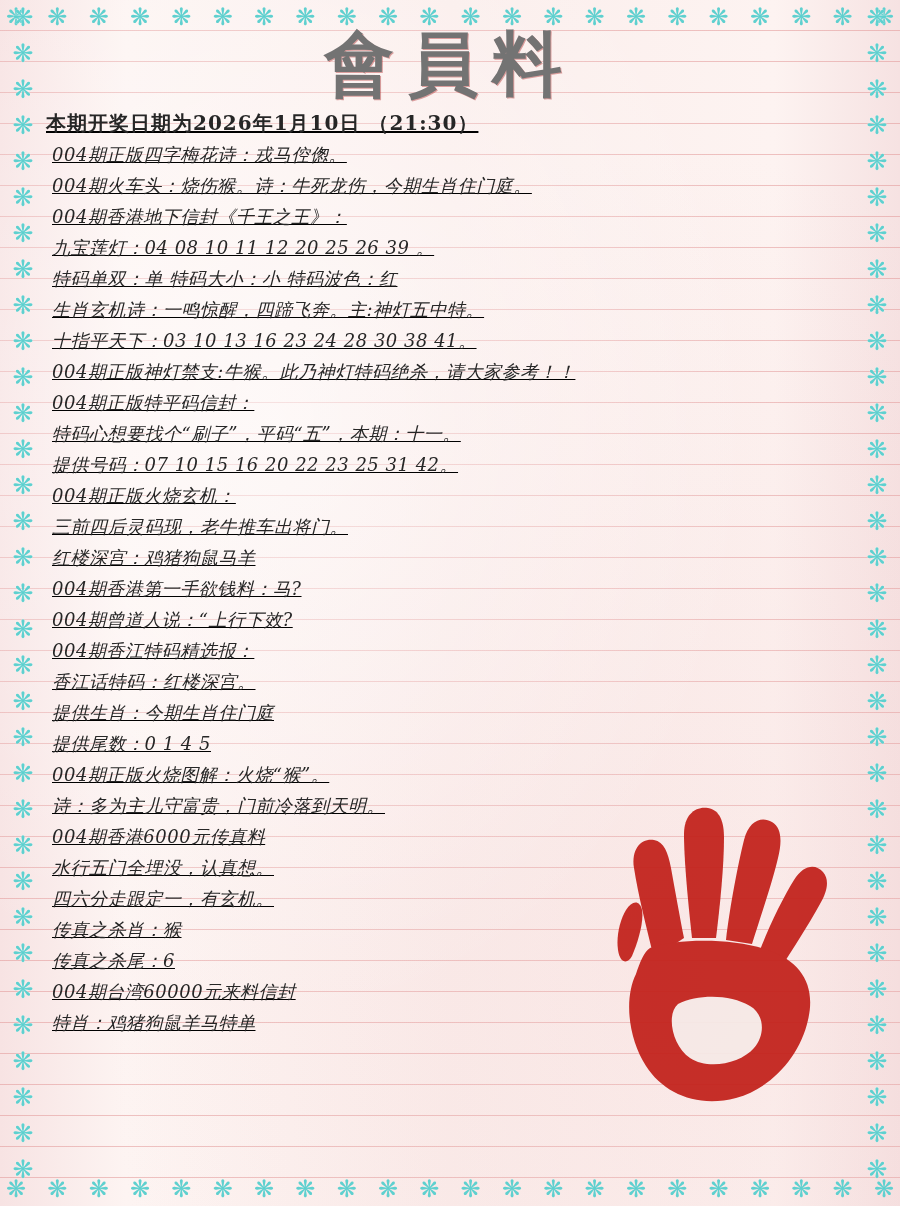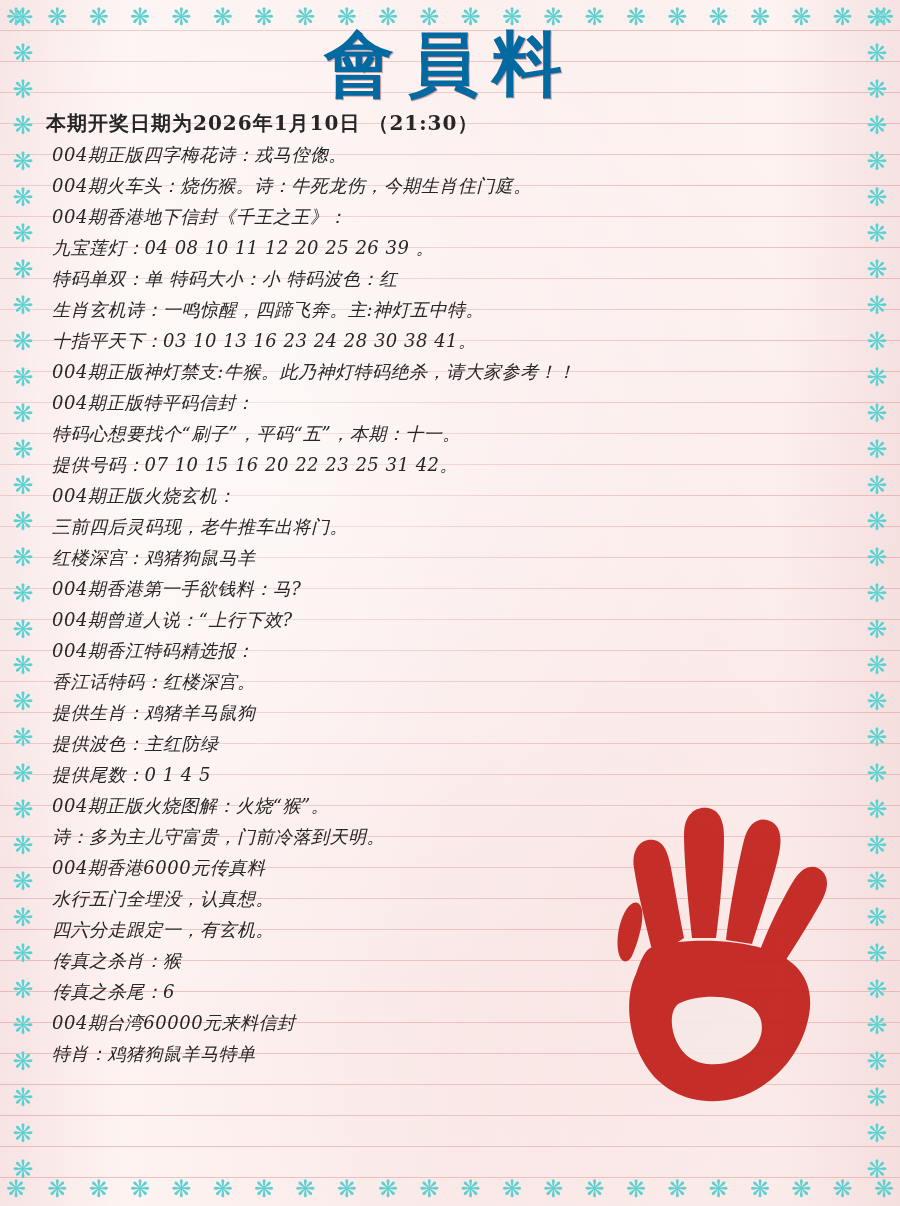--- a/index.html
+++ b/index.html
@@ -92,36 +92,37 @@
     z-index: 5;
     user-select: none;
   }
 
   
   .title {
     position: absolute;
     left: 0; top: 18px;
     width: 900px;
     text-align: center;
-    color: #0369a1;
+    color: #737373;
     font-family: "DejaVu Serif", serif;
     font-weight: bold;
     font-size: 70px;
     letter-spacing: 14px;
     text-shadow: 1px 1px 0 rgba(160,0,0,0.35);
     z-index: 6;
   }
 
   
   .content {
     position: absolute;
     left: 46px;
     top: 108px;
     width: 812px;
     z-index: 6;
+    text-decoration: underline;
   }
   .line {
     height: 31px;
     line-height: 31px;
     color: #262626;
     font-family: "DejaVu Serif", serif;
     font-size: 18px;
     font-style: italic;
     white-space: nowrap;
     letter-spacing: 0.5px;
@@ -301,22 +302,21 @@
     <div class="line indent">004期正版特平码信封：</div>
     <div class="line indent">特码心想要找个“刷子”，平码“五”，本期：十一。</div>
     <div class="line indent">提供号码：07 10 15 16 20 22 23 25 31 42。</div>
     <div class="line indent">004期正版火烧玄机：</div>
     <div class="line indent">三前四后灵码现，老牛推车出将门。</div>
     <div class="line indent">红楼深宫：鸡猪狗鼠马羊</div>
     <div class="line indent">004期香港第一手欲钱料：马?</div>
     <div class="line indent">004期曾道人说：“上行下效?</div>
     <div class="line indent">004期香江特码精选报：</div>
     <div class="line indent">香江话特码：红楼深宫。</div>
-    <div class="line indent">提供生肖：鸡猪羊马鼠狗</div>
-    <div class="line indent">提供波色：主红防绿</div>
+    <div class="line indent">提供生肖：今期生肖住门庭</div>
     <div class="line indent">提供尾数：0 1 4 5</div>
     <div class="line indent">004期正版火烧图解：火烧“猴”。</div>
     <div class="line indent">诗：多为主儿守富贵，门前冷落到天明。</div>
     <div class="line indent">004期香港6000元传真料</div>
     <div class="line indent">水行五门全埋没，认真想。</div>
     <div class="line indent">四六分走跟定一，有玄机。</div>
     <div class="line indent">传真之杀肖：猴</div>
     <div class="line indent">传真之杀尾：6</div>
     <div class="line indent">004期台湾60000元来料信封</div>
     <div class="line indent">特肖：鸡猪狗鼠羊马特单</div>

